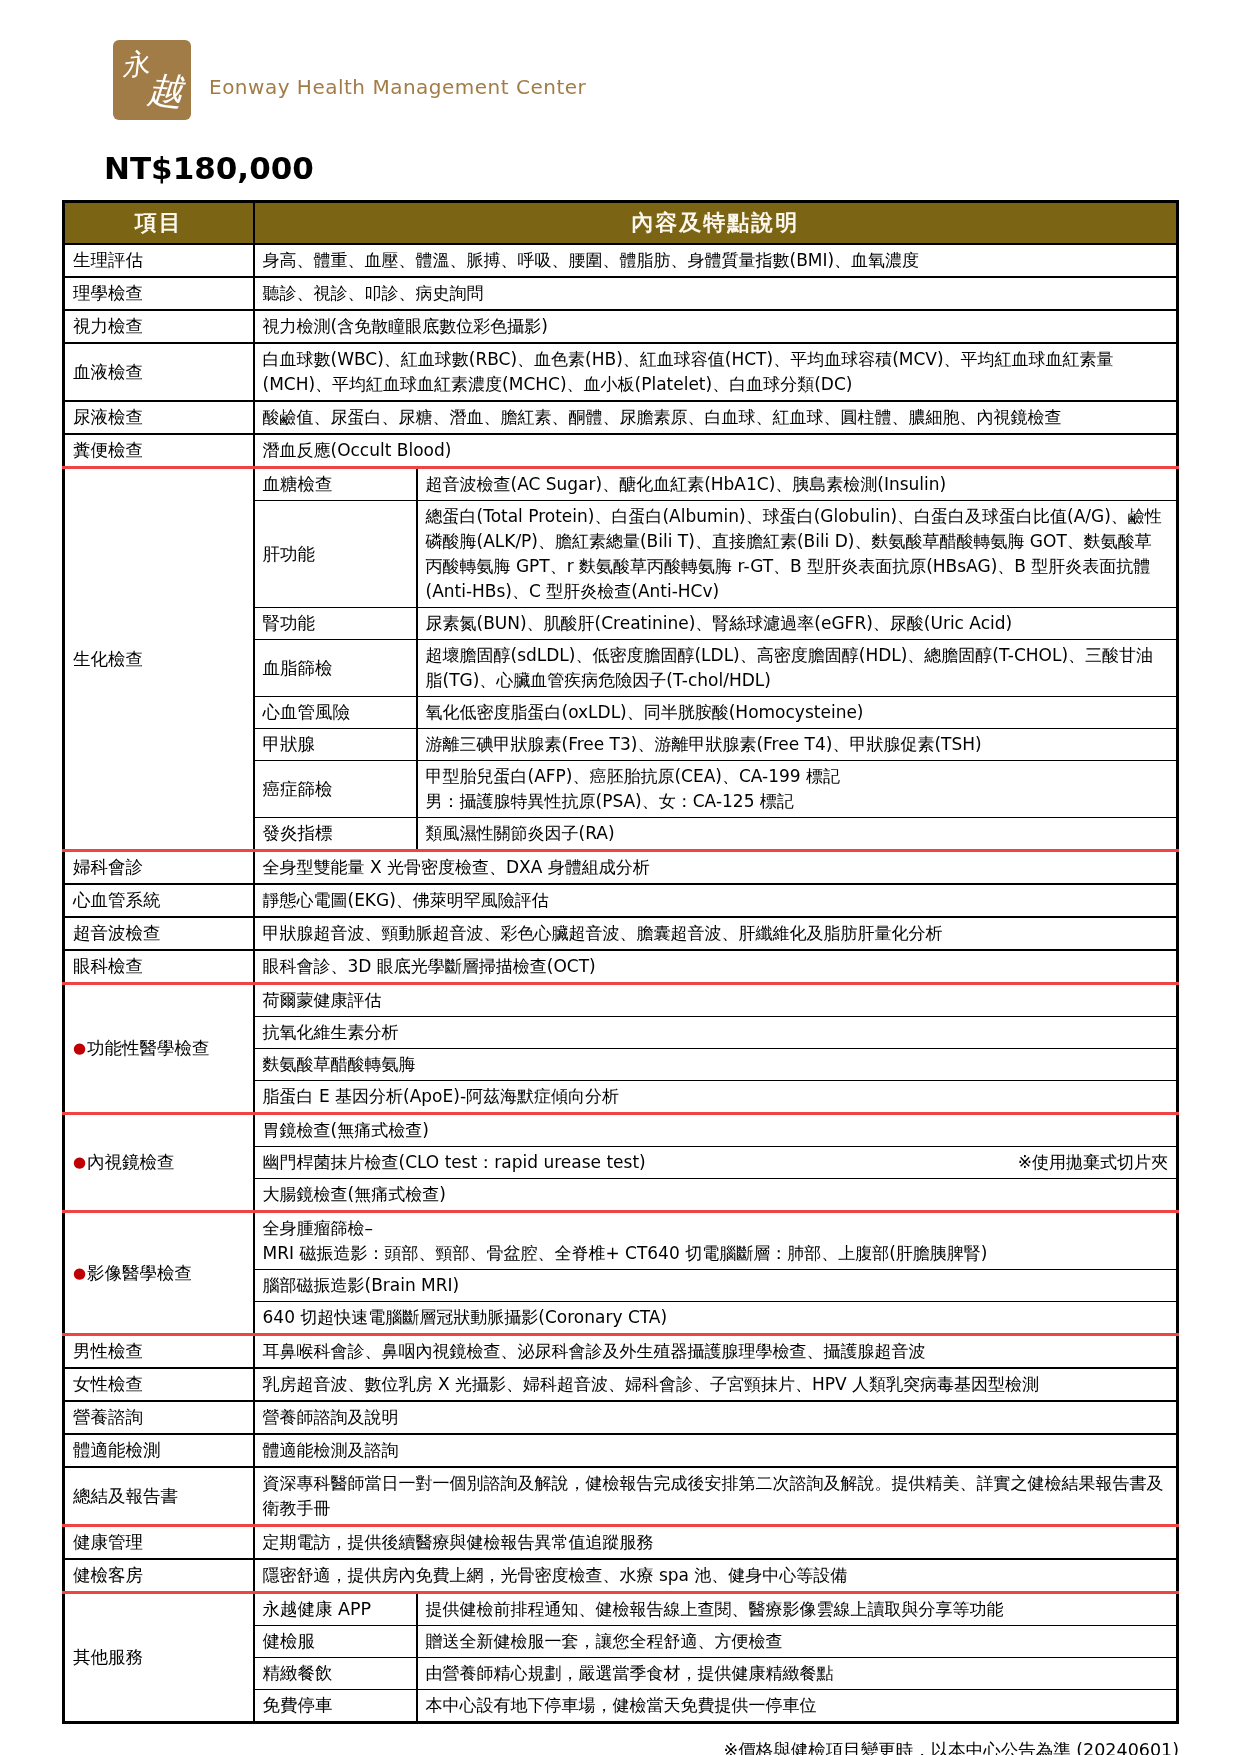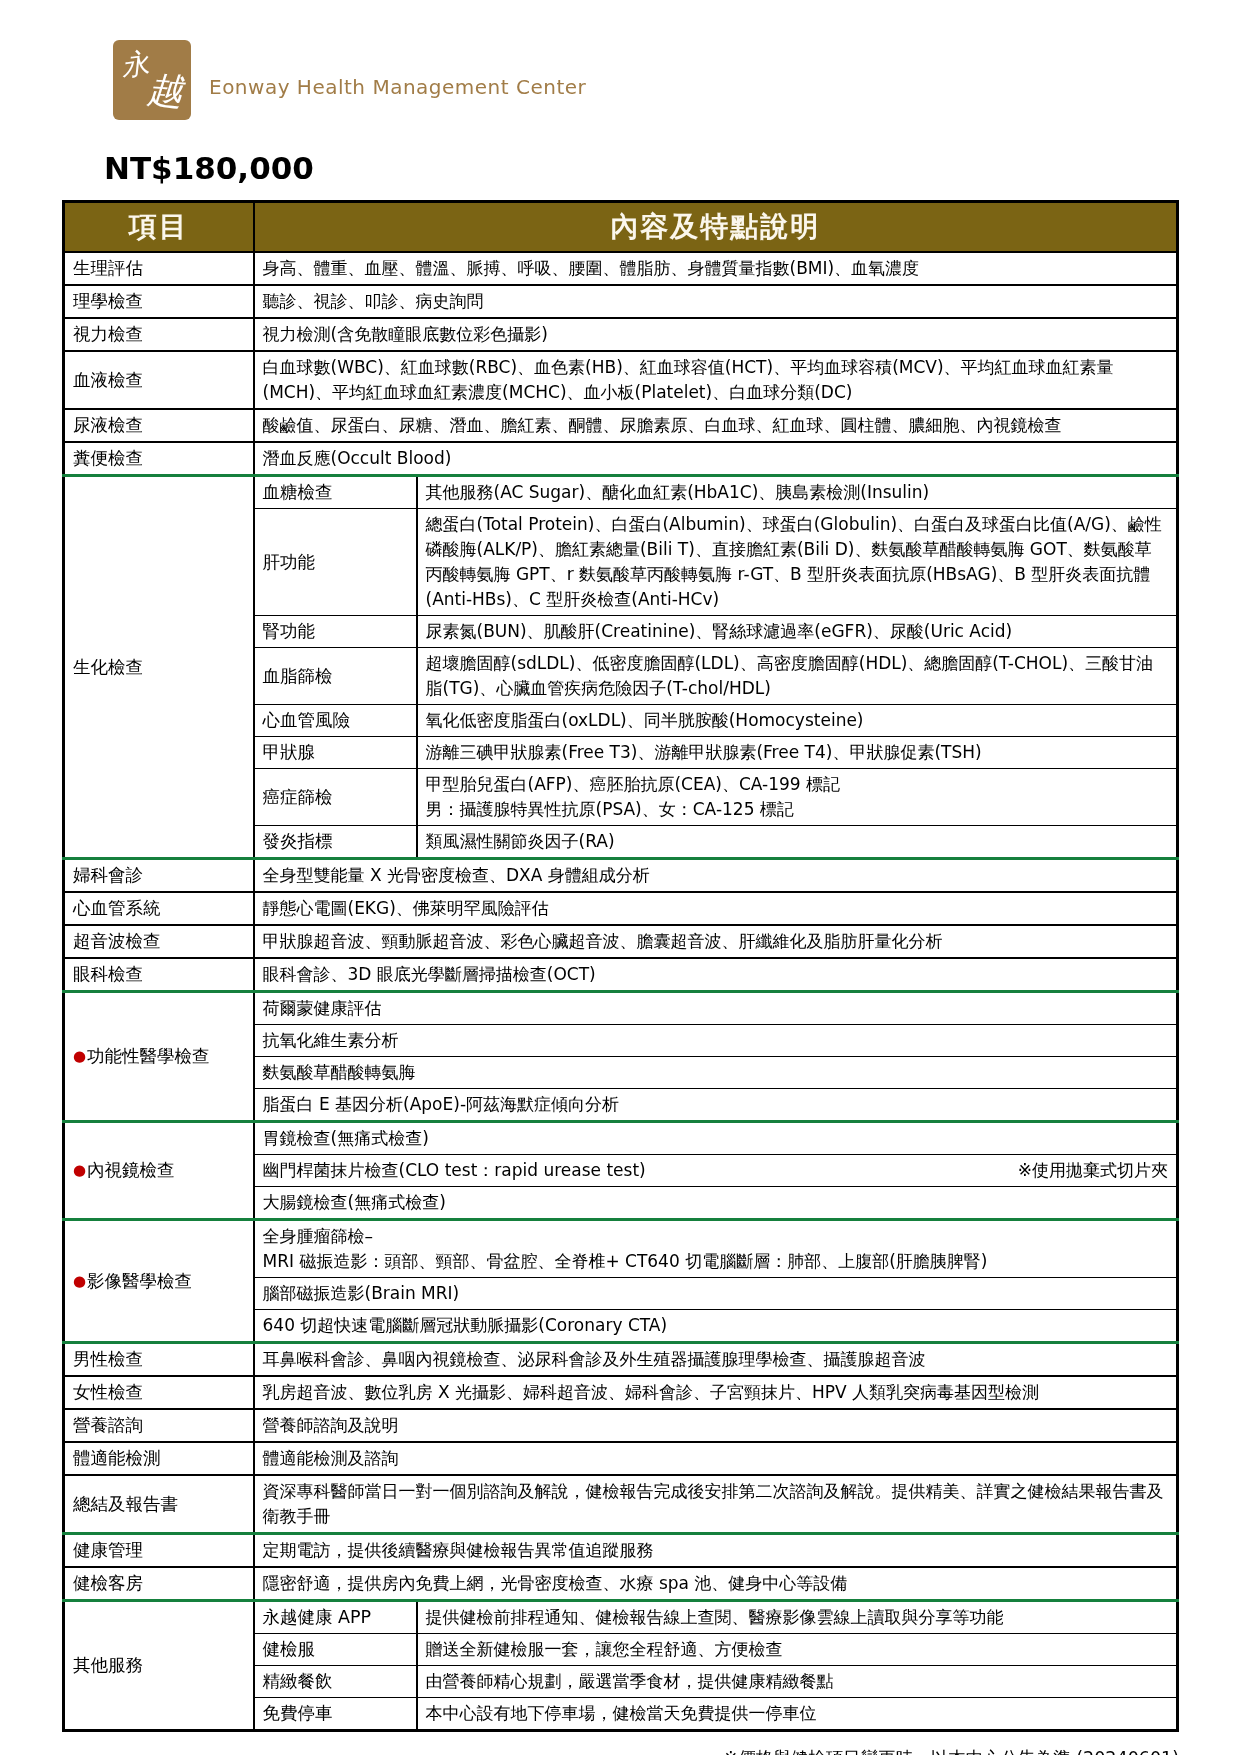--- a/index.html
+++ b/index.html
@@ -46,31 +46,31 @@
   
   table.pkg {
     border-collapse:collapse; table-layout:fixed;
     width:1117px; margin-left:62px;
     border:3px solid #000;
   }
   .pkg col.c1 { width:190px; }
   .pkg col.c2 { width:163px; }
   .pkg th {
     background:#7b6414; color:#fbf7ec;
-    font-size:28px; font-weight:700; text-align:center;
+    font-size:22px; font-weight:700; text-align:center;
     border:2px solid #000; padding:5px 4px; letter-spacing:2px;
   }
   .pkg td {
     border-left:2px solid #000; border-right:2px solid #000;
     border-top:2px solid #000; border-bottom:none;
     font-size:17px; line-height:25px; padding:3px 8px;
     vertical-align:middle; word-break:break-word;
   }
   .pkg tr.sub > td { border-top:1px solid #000; }
-  .pkg tr.t3 > td { border-top:3px solid #15803d; }
+  .pkg tr.t3 > td { border-top:3px solid #ef4444; }
   .pkg td.lbl { font-size:17.5px; }
   .pkg td.content { white-space:pre-line; }
   .bullet { color:#c00000; font-size:15px; margin-right:1px; vertical-align:1px; }
   .split { display:flex; justify-content:space-between; gap:4px; }
   .split .note { white-space:nowrap; }
 
   
   .footnote {
     width:1117px; margin:14px 0 0 62px;
     text-align:right; font-size:17.5px;
@@ -129,21 +129,21 @@
       <td class="content" colspan="2">酸鹼值、尿蛋白、尿糖、潛血、膽紅素、酮體、尿膽素原、白血球、紅血球、圓柱體、膿細胞、內視鏡檢查</td>
     </tr>
     <tr>
       <td class="lbl">糞便檢查</td>
       <td class="content" colspan="2">潛血反應(Occult Blood)</td>
     </tr>
 
     <tr class="t3">
       <td class="lbl" rowspan="8">生化檢查</td>
       <td class="lbl">血糖檢查</td>
-      <td class="content">其他服務(AC Sugar)、醣化血紅素(HbA1C)、胰島素檢測(Insulin)</td>
+      <td class="content">超音波檢查(AC Sugar)、醣化血紅素(HbA1C)、胰島素檢測(Insulin)</td>
     </tr>
     <tr class="sub">
       <td class="lbl">肝功能</td>
       <td class="content">總蛋白(Total Protein)、白蛋白(Albumin)、球蛋白(Globulin)、白蛋白及球蛋白比值(A/G)、鹼性磷酸脢(ALK/P)、膽紅素總量(Bili T)、直接膽紅素(Bili D)、麩氨酸草醋酸轉氨脢 GOT、麩氨酸草丙酸轉氨脢 GPT、r 麩氨酸草丙酸轉氨脢 r-GT、B 型肝炎表面抗原(HBsAG)、B 型肝炎表面抗體(Anti-HBs)、C 型肝炎檢查(Anti-HCv)</td>
     </tr>
     <tr class="sub">
       <td class="lbl">腎功能</td>
       <td class="content">尿素氮(BUN)、肌酸肝(Creatinine)、腎絲球濾過率(eGFR)、尿酸(Uric Acid)</td>
     </tr>
     <tr class="sub">

